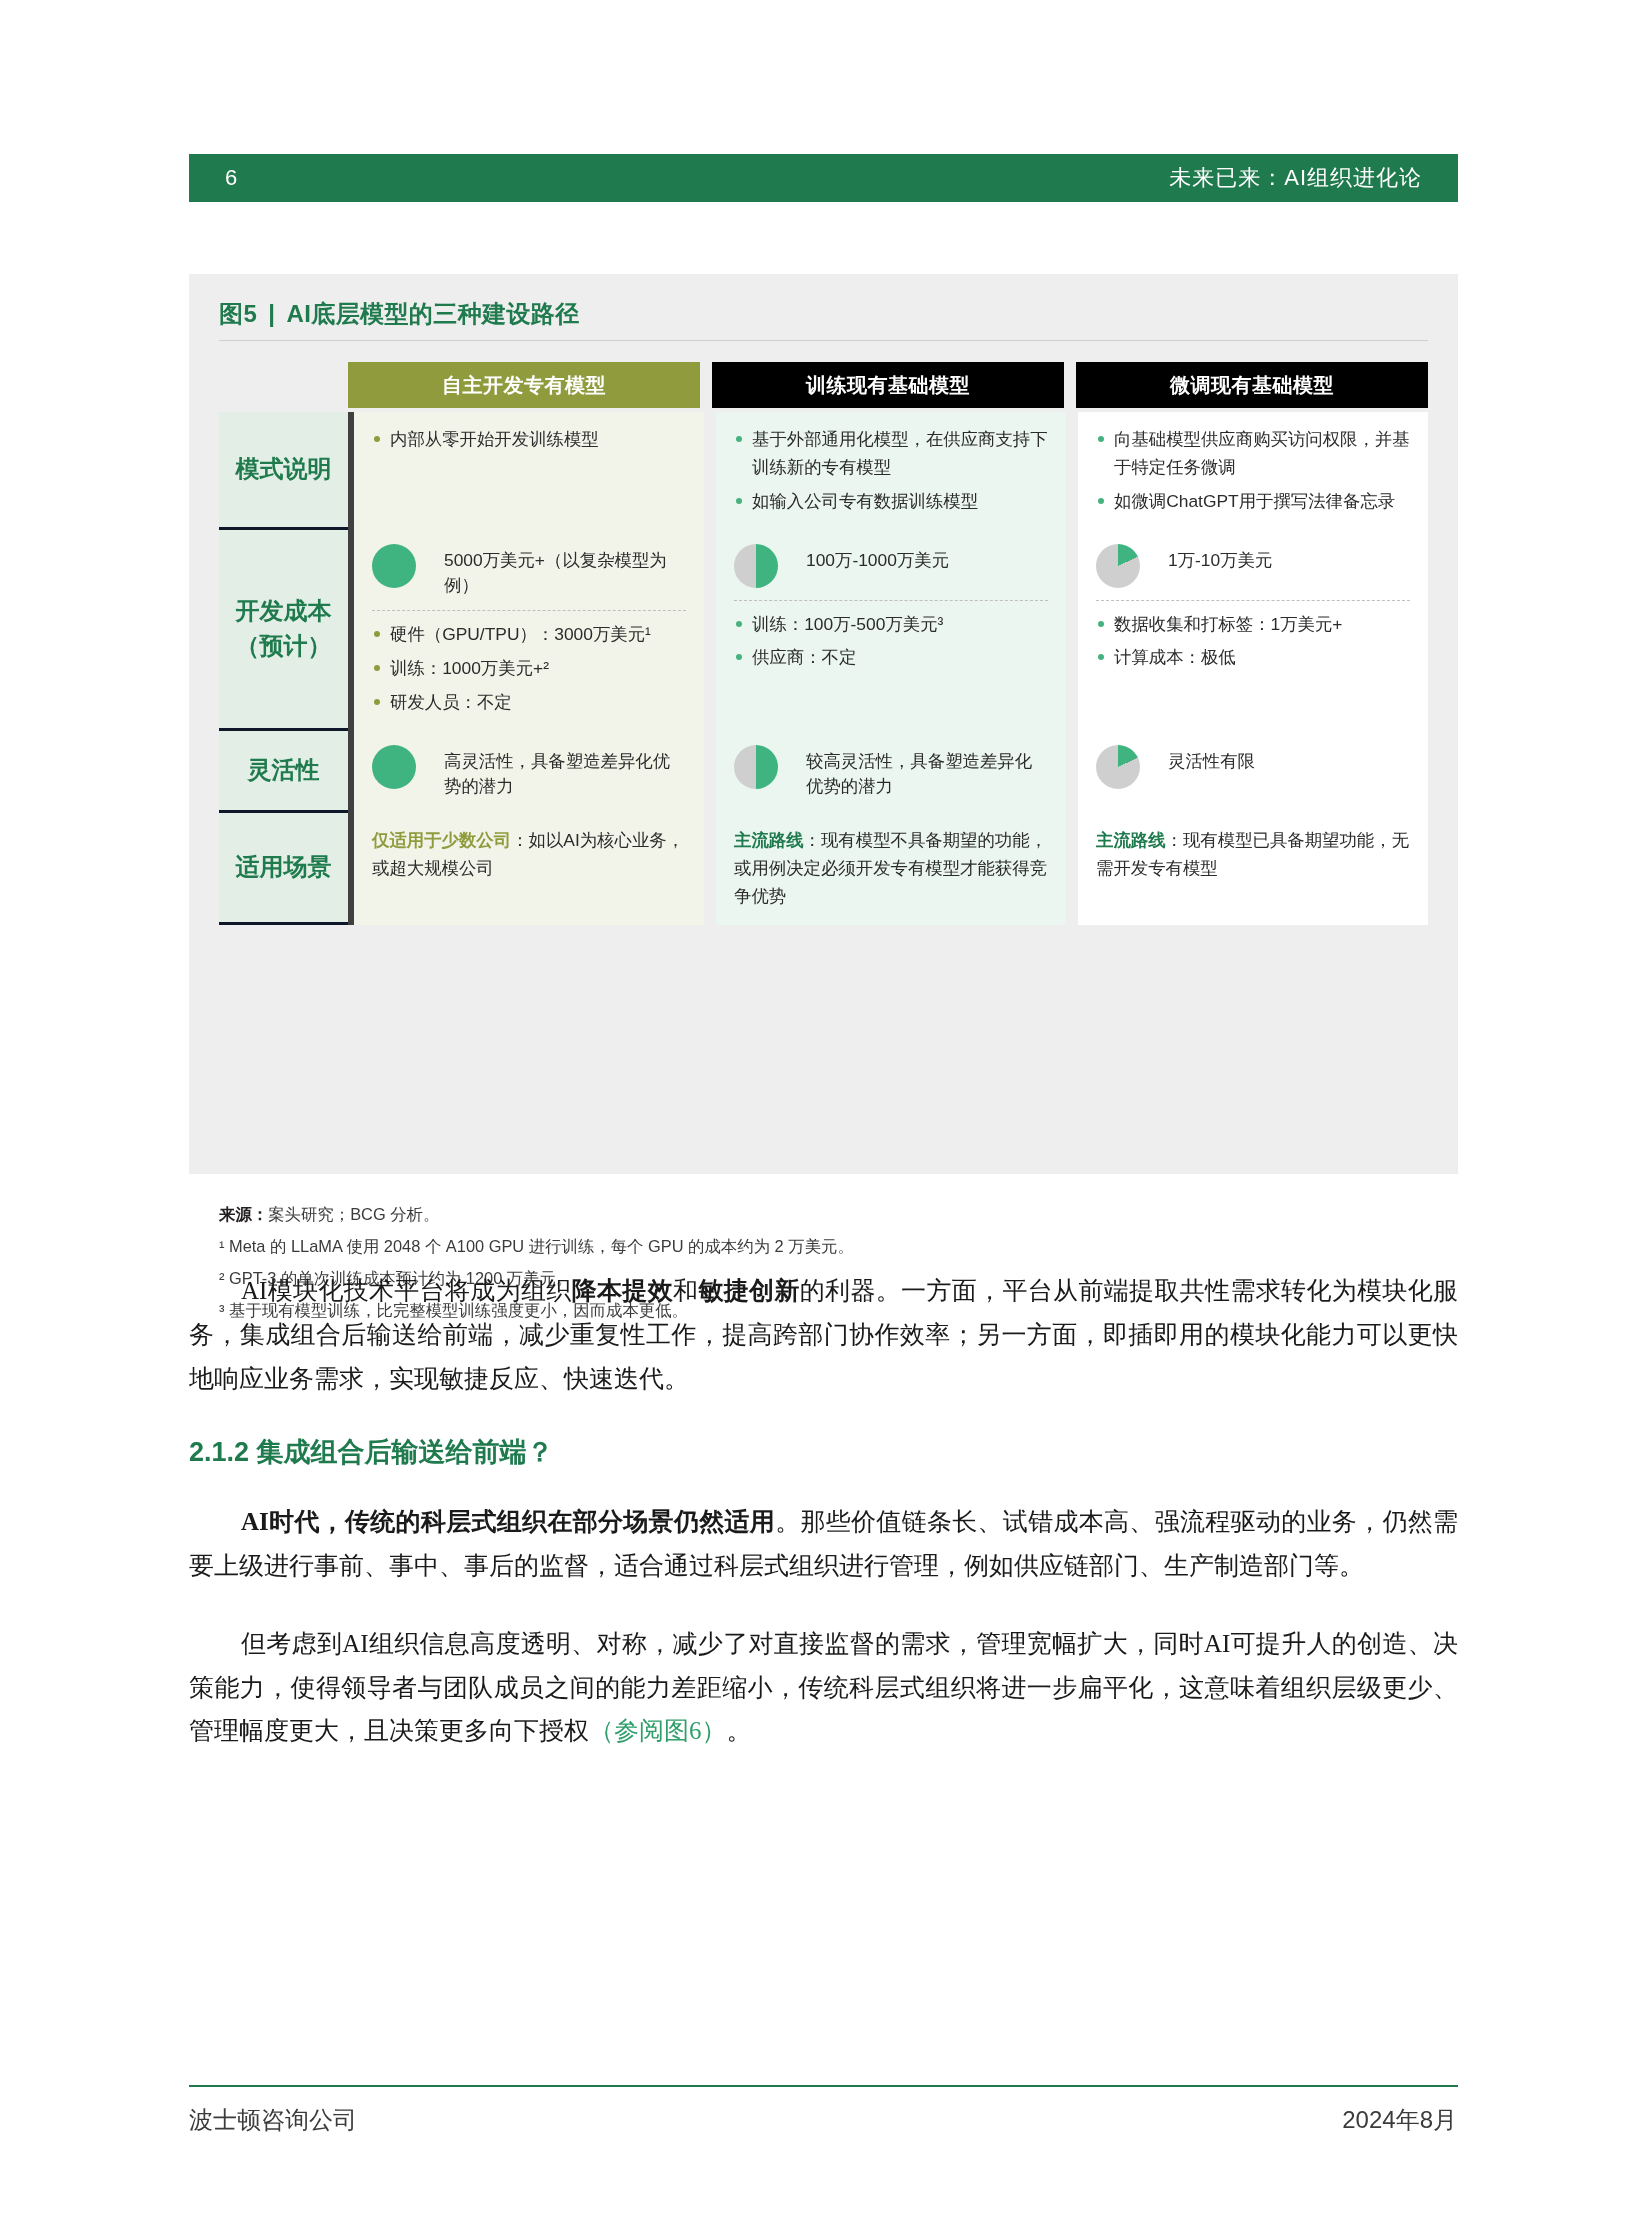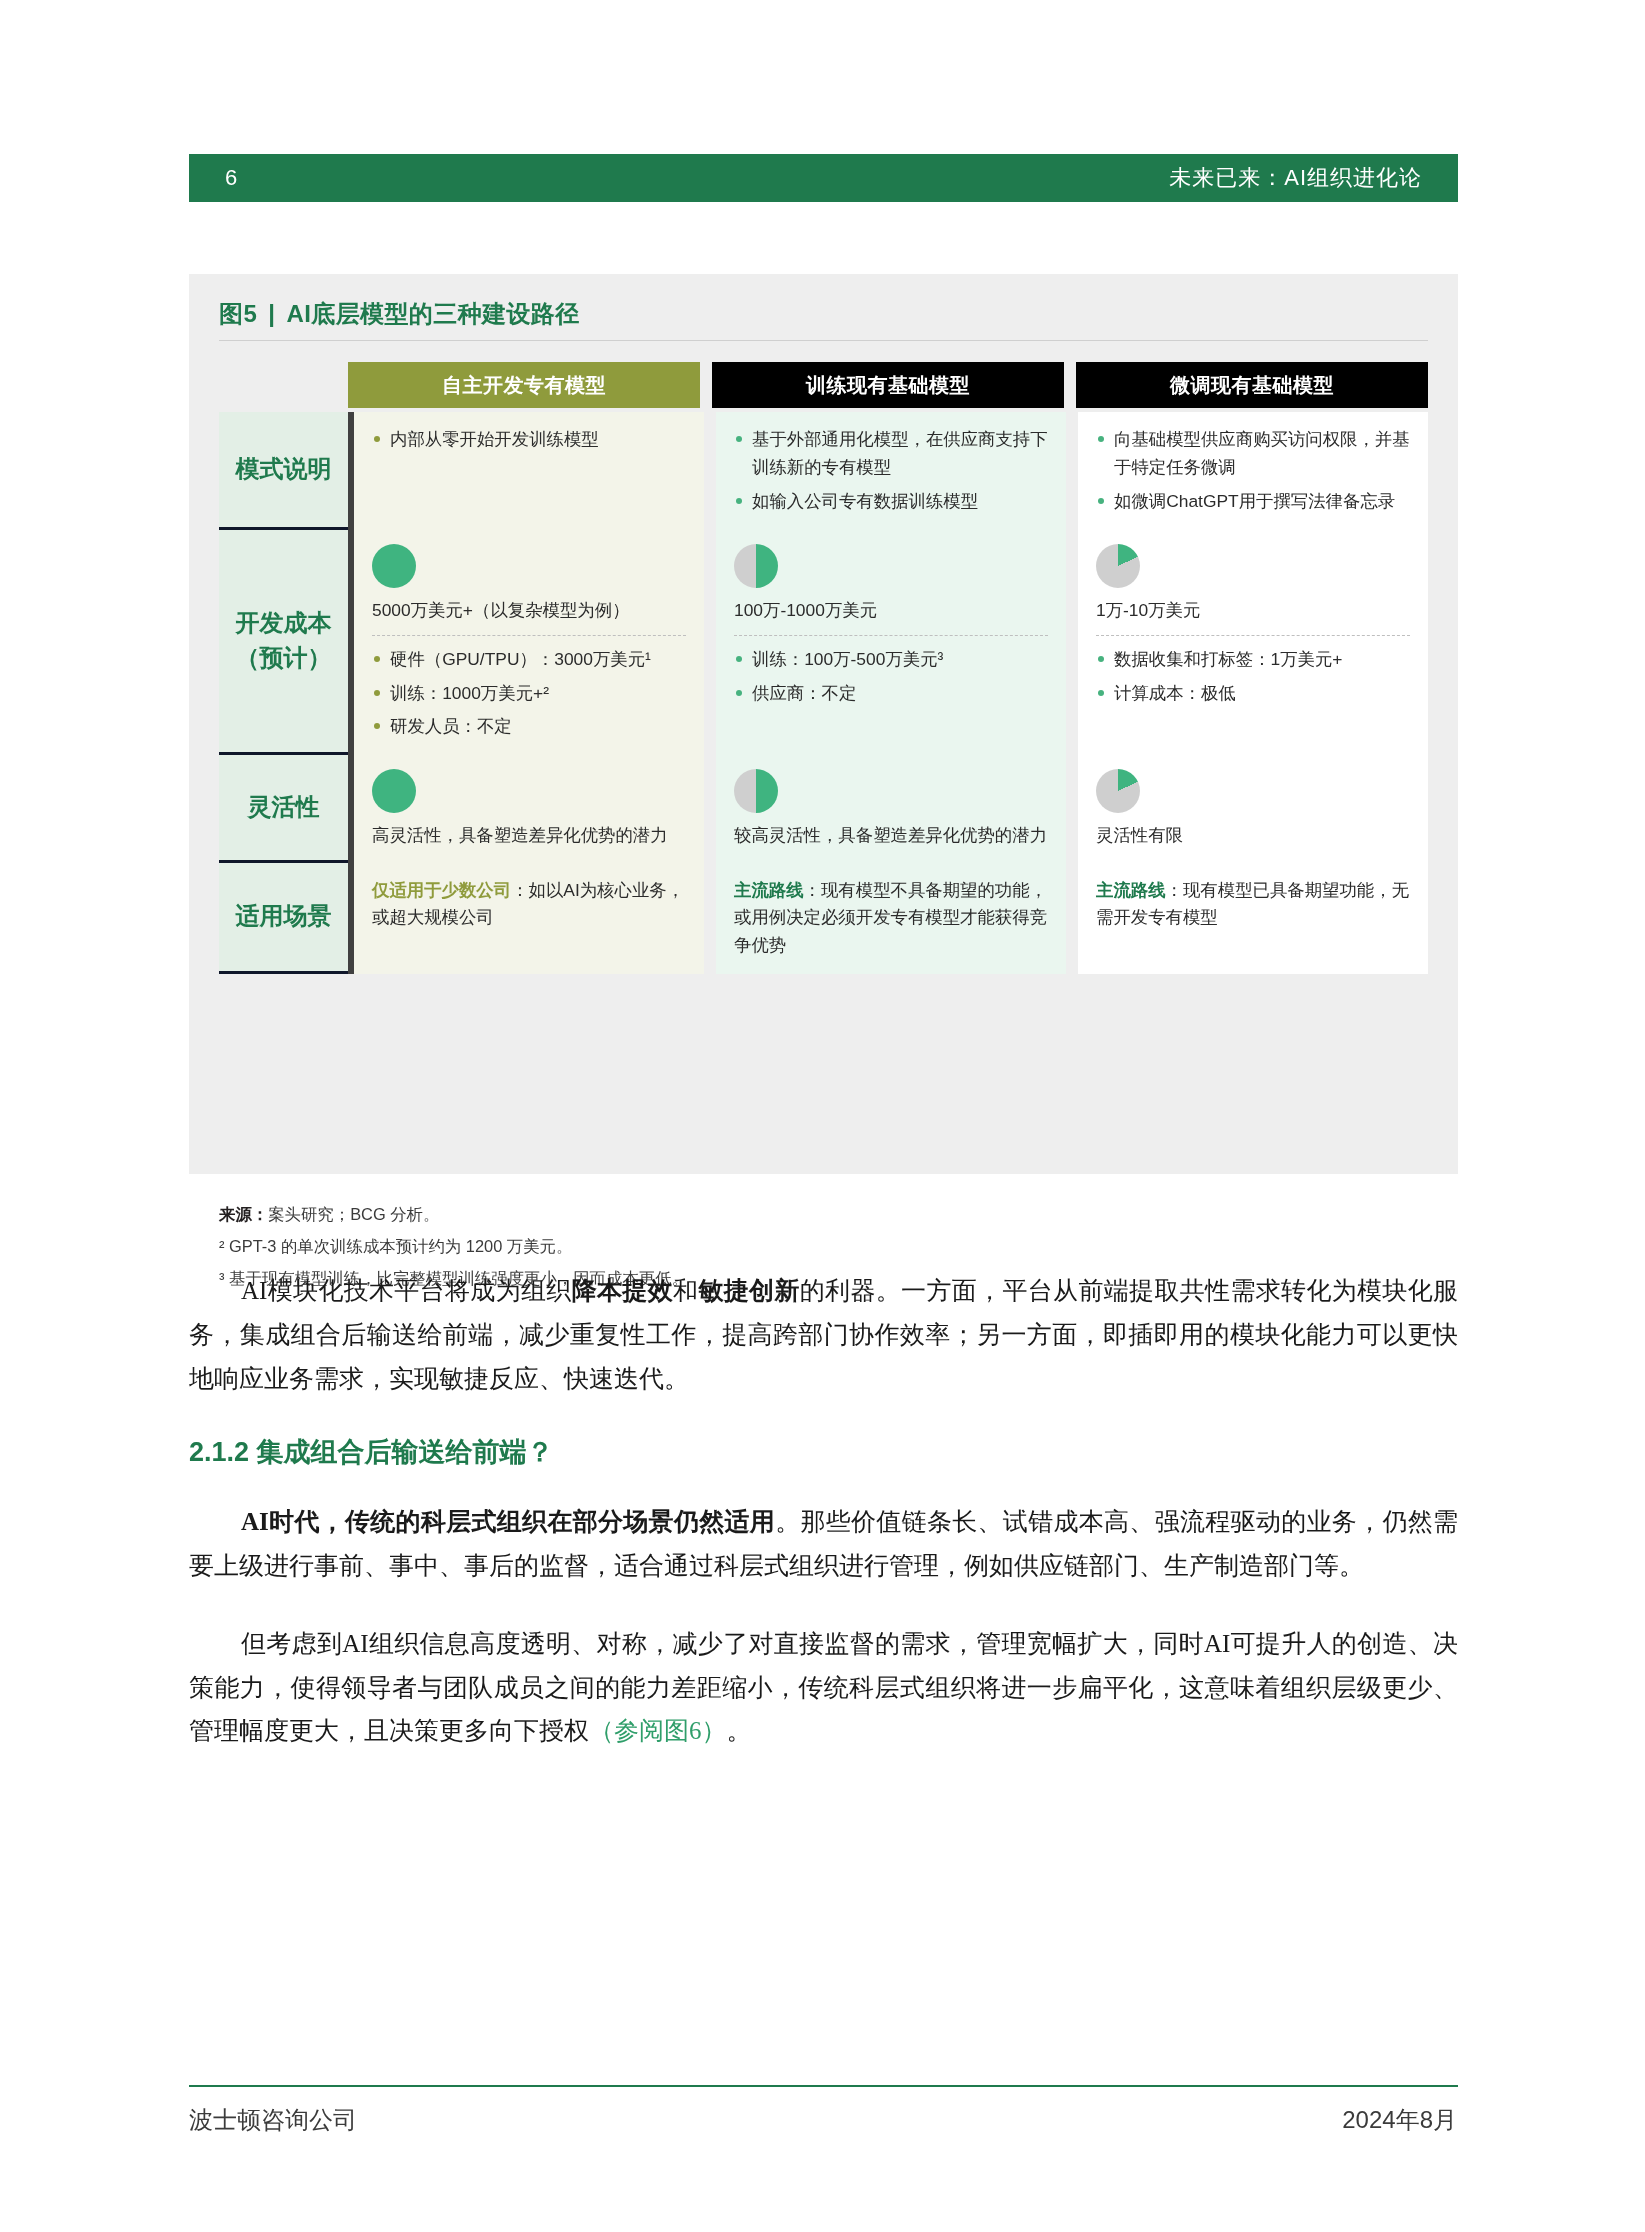--- a/index.html
+++ b/index.html
@@ -95,21 +95,21 @@
   ul.b li:last-child { margin-bottom:0; }
   ul.b li:before {
     content:"";
     position:absolute; left:2px; top:10px;
     width:6px; height:6px; border-radius:50%;
     background:#47b27f;
   }
   ul.b.gold li:before { background:#8f9b3c; }
 
   
-  .costwrap { display:flex; align-items:flex-start; gap:6px;flex-direction:column; }
+  .costwrap { display:flex; align-items:flex-start; gap:28px; }
   .pie { width:44px; height:44px; border-radius:50%; flex:0 0 44px; }
   .pie-full { background:#3fb480; }
   .pie-half { background:conic-gradient(#3fb480 0 50%, #cfcfcf 50% 100%); }
   .pie-small { background:conic-gradient(#3fb480 0 18%, #cfcfcf 18% 100%); }
   .costlabel { font-size:17.4px; line-height:1.45; padding-top:4px; }
 
   .divider-dot {
     border-top:1px dashed #bfbfbf; margin:12px 0 10px 0;
   }
 
@@ -284,20 +284,21 @@
         </div>
       </div>
 
     </div>
   </div>
 
   <div class="source">
     <div>
       <b>来源：</b><span>案头研究；BCG 分析。</span>
     </div>
+    <div>¹ Meta 的 LLaMA 使用 2048 个 A100 GPU 进行训练，每个 GPU 的成本约为 2 万美元。</div>
     <div>² GPT-3 的单次训练成本预计约为 1200 万美元。</div>
     <div>³ 基于现有模型训练，比完整模型训练强度更小，因而成本更低。</div>
   </div>
 
   <div class="body">
 
     <p class="para indent">
       <span>AI模块化技术平台将成为组织</span><span class="bold">降本提效</span><span>和</span><span class="bold">敏捷创新</span><span>的利器。一方面，平台从前端提取共性需求转化为模块化服务，集成组合后输送给前端，减少重复性工作，提高跨部门协作效率；另一方面，即插即用的模块化能力可以更快地响应业务需求，实现敏捷反应、快速迭代。</span>
     </p>
 

